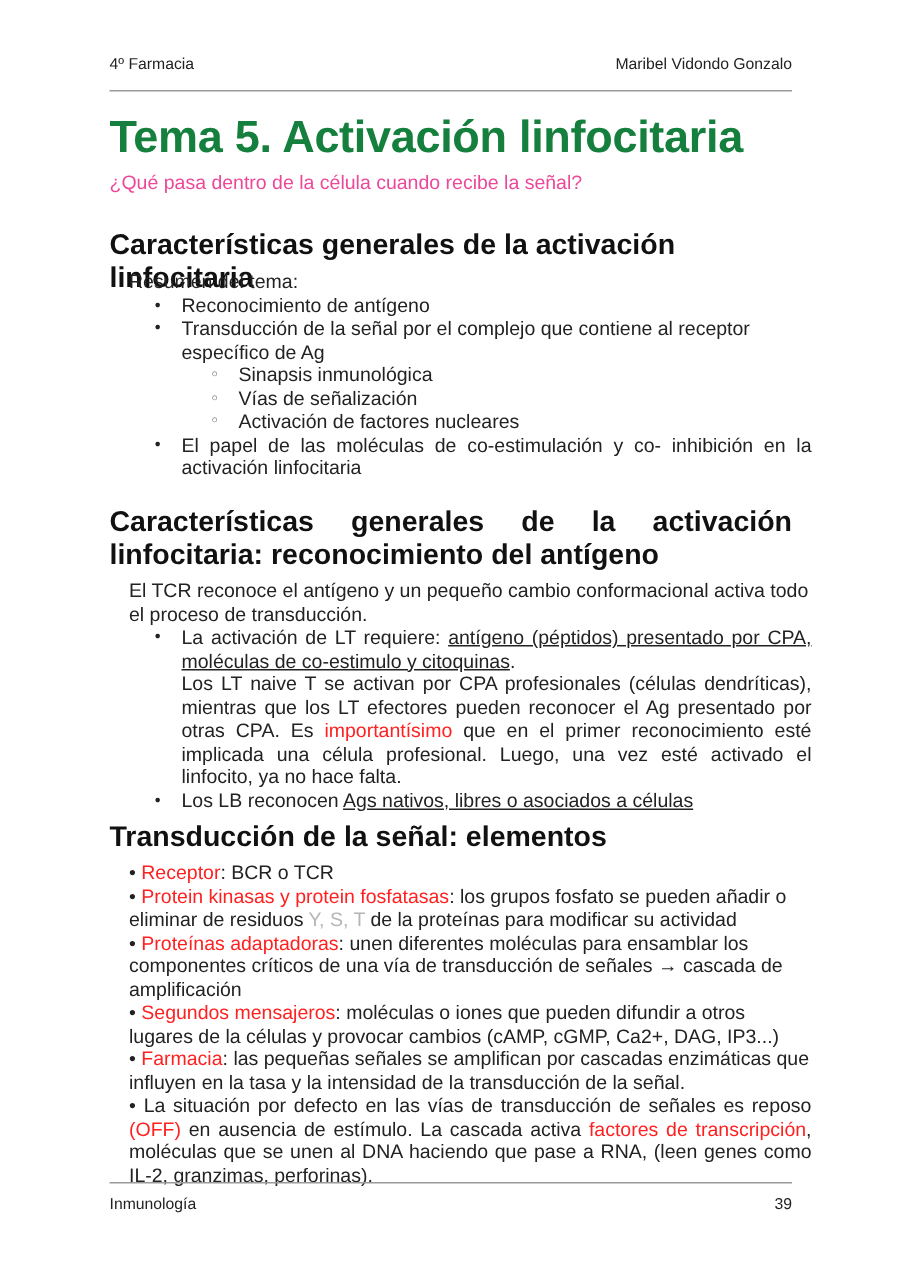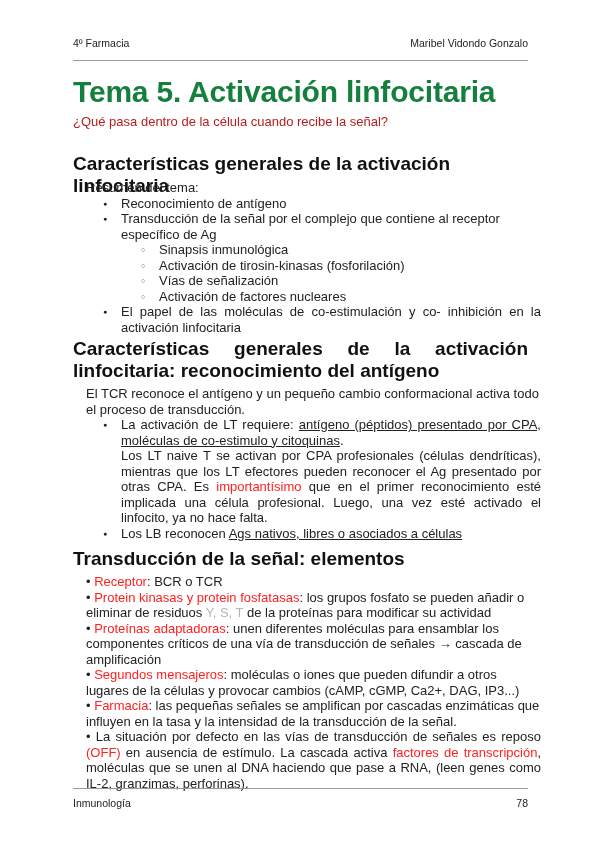--- a/index.html
+++ b/index.html
@@ -4,21 +4,21 @@
 <style>
   html, body { margin:0; padding:0; background:#ffffff; }
   body { width:600px; height:848px; position:relative; overflow:hidden;
          font-family:"Liberation Sans", sans-serif; color:#222; }
   .page { position:absolute; left:73px; top:0; width:455px; }
   .hdr { position:absolute; top:37px; left:0; width:455px; font-size:10.5px; color:#222; }
   .hdr .l { position:absolute; left:0;text-align:right; }
   .hdr .r { position:absolute; right:0; }
   .rule { position:absolute; left:0; width:455px; height:1px; background:#9a9a9a; }
   .title { position:absolute; top:75px; left:0; font-size:30px; color:#15803d; font-weight:bold; letter-spacing:-0.2px; }
-  .subtitle { position:absolute; top:114px; left:0; font-size:13px; color:#b91c1c; }
+  .subtitle { position:absolute; top:114px; left:0; font-size:13px; color:#ec4899; }
   .h2 { position:absolute; left:0; font-size:19px; font-weight:bold; color:#111; width:455px; }
   .h2.just { text-align:justify; text-align-last:left; line-height:22px; }
   .p { position:absolute; left:13px; width:455px; font-size:13px; line-height:15.5px; color:#222; }
   .just { text-align:justify; }
   ul { margin:0; padding:0; list-style:none; }
   .b1 { position:relative; padding-left:35px; }
   .b1::before { content:"\25CF"; position:absolute; left:17px; top:0; font-size:7px; }
   .b2 { position:relative; padding-left:73px; }
   .b2::before { content:"\25CB"; position:absolute; left:55px; top:0; font-size:7px; color:#555; }
   .red { color:#ff2020; }
@@ -42,21 +42,20 @@
   <div class="title">Tema 5. Activación linfocitaria</div>
   <div class="subtitle">¿Qué pasa dentro de la célula cuando recibe la señal?</div>
 
   <div class="h2" style="top:153px">Características generales de la activación linfocitaria</div>
   <div class="p" style="top:180px">
     <div>Resumen del tema:</div>
     <ul>
       <li class="b1">Reconocimiento de antígeno</li>
       <li class="b1">Transducción de la señal por el complejo que contiene al receptor específico de Ag</li>
       <li class="b2">Sinapsis inmunológica</li>
-      <li class="b2">Activación de tirosin-kinasas (fosforilación)</li>
       <li class="b2">Vías de señalización</li>
       <li class="b2">Activación de factores nucleares</li>
       <li class="b1 just">El papel de las moléculas de co-estimulación y co- inhibición en la activación linfocitaria</li>
     </ul>
   </div>
 
   <div class="h2 just" style="top:338px">Características generales de la activación linfocitaria: reconocimiento del antígeno</div>
   <div class="p" style="top:386px">
     <div>El TCR reconoce el antígeno y un pequeño cambio conformacional activa todo el proceso de transducción.</div>
     <ul>
@@ -78,15 +77,15 @@
     <div><span>•</span> <span class="red">Protein kinasas y protein fosfatasas</span><span>: los grupos fosfato se pueden añadir o eliminar de residuos </span><span class="grey">Y, S, T</span><span> de la proteínas para modificar su actividad</span></div>
     <div><span>•</span> <span class="red">Proteínas adaptadoras</span><span>: unen diferentes moléculas para ensamblar los componentes críticos de una vía de transducción de señales → cascada de amplificación</span></div>
     <div><span>•</span> <span class="red">Segundos mensajeros</span><span>: moléculas o iones que pueden difundir a otros lugares de la células y provocar cambios (cAMP, cGMP, Ca2+, DAG, IP3...)</span></div>
     <div><span>•</span> <span class="red">Farmacia</span><span>: las pequeñas señales se amplifican por cascadas enzimáticas que influyen en la tasa y la intensidad de la transducción de la señal.</span></div>
     <div class="just"><span>•</span> <span>La situación por defecto en las vías de transducción de señales es reposo </span><span class="red">(OFF)</span><span> en ausencia de estímulo. La cascada activa </span><b class="red">factores de transcripción</b><span>, moléculas que se unen al DNA haciendo que pase a RNA, (leen genes como IL-2, granzimas, perforinas).</span></div>
   </div>
 
   <div class="rule" style="top:788px"></div>
   <div class="ftr">
     <span class="l">Inmunología</span>
-    <span class="r">78</span>
+    <span class="r">39</span>
   </div>
 </div>
 
 </body></html>

